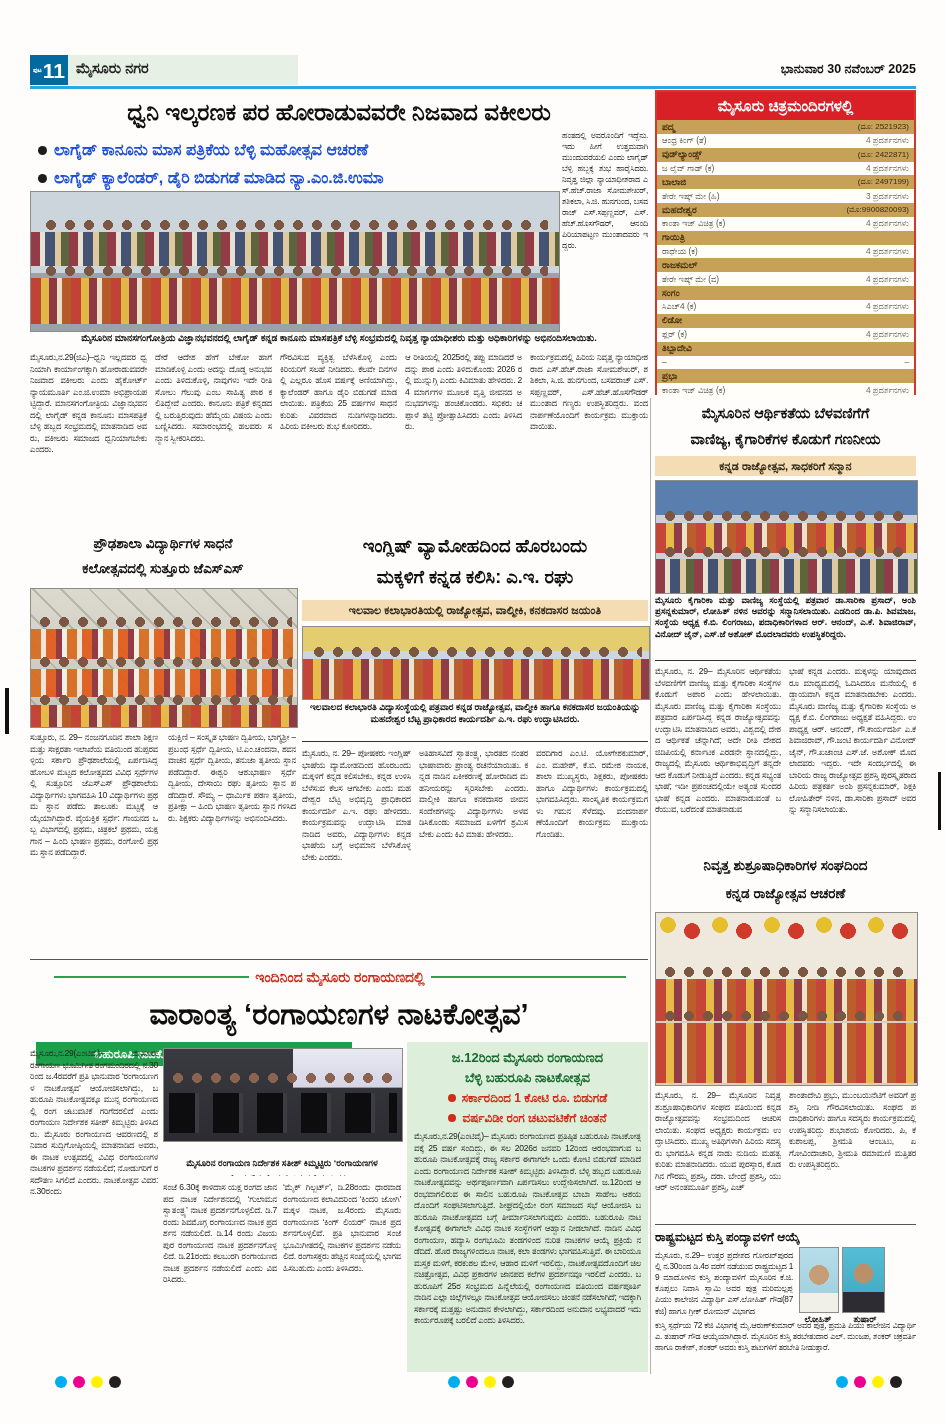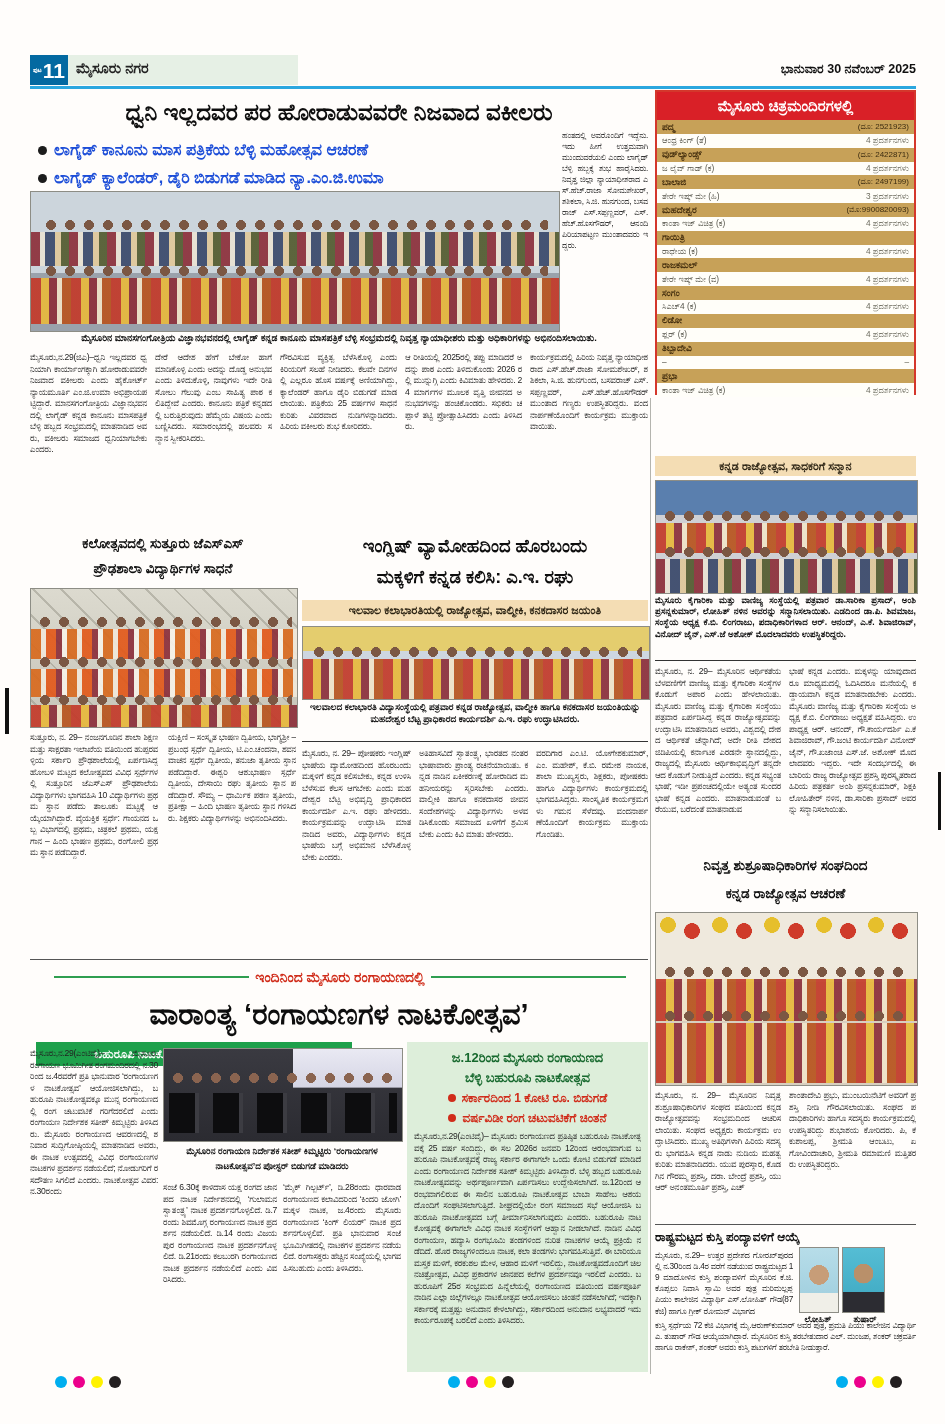--- a/index.html
+++ b/index.html
@@ -44,21 +44,21 @@
 
   <div class="abs" style="left:30px;top:55px;width:268px;height:30px;background:#e6f0e5;"></div>
   <div class="abs" style="left:30px;top:55px;width:38px;height:30px;background:#0369a1;display:flex;align-items:center;justify-content:center;">
     <span style="color:#fff;font-size:6px;font-weight:bold;margin-right:1px;">ಪುಟ</span>
     <span style="color:#fff;font-size:21px;font-weight:bold;line-height:1;">11</span>
   </div>
   <div class="abs" style="left:76px;top:60px;width:215px;height:22px;font-weight:bold;font-size:14.5px;color:#222;overflow:hidden;white-space:nowrap;">ಮೈಸೂರು ನಗರ</div>
   <div class="abs" style="left:640px;top:62px;width:276px;height:20px;text-align:right;font-weight:bold;font-size:12.5px;color:#111;overflow:hidden;white-space:nowrap;">ಭಾನುವಾರ 30 ನವೆಂಬರ್ 2025</div>
   <div class="abs" style="left:30px;top:86px;width:886px;height:3px;background:#2ba7df;"></div>
 
-  <div class="abs hl" style="left:30px;top:92px;width:618px;height:40px;font-size:23px;line-height:40px;">ಧ್ವನಿ ಇಲ್ಲದವರ ಪರ ಹೋರಾಡುವವರೇ ನಿಜವಾದ ವಕೀಲರು</div>
+  <div class="abs hl" style="left:30px;top:92px;width:618px;height:40px;font-size:23px;line-height:40px;">ಧ್ವನಿ ಇಲ್ಕರಣಕ ಪರ ಹೋರಾಡುವವರೇ ನಿಜವಾದ ವಕೀಲರು</div>
   <div class="abs" style="left:38px;top:136px;width:528px;height:56px;">
     <div class="bullet-line" style="font-size:16px;height:28px;">
       <span class="dot"></span>
       <span>ಲಾಗೈಡ್ ಕಾನೂನು ಮಾಸ ಪತ್ರಿಕೆಯ ಬೆಳ್ಳಿ ಮಹೋತ್ಸವ ಆಚರಣೆ</span>
     </div>
     <div class="bullet-line" style="font-size:16px;height:28px;">
       <span class="dot"></span>
       <span>ಲಾಗೈಡ್ ಕ್ಯಾಲೆಂಡರ್, ಡೈರಿ ಬಿಡುಗಡೆ ಮಾಡಿದ ನ್ಯಾ.ಎಂ.ಜಿ.ಉಮಾ</span>
     </div>
   </div>
@@ -157,20 +157,24 @@
         <span class="r"></span>
       </div>
     <div class="cin-row cin-mov">
         <span>ಕಾಂತಾ ಇಜ್ ವಿಚಿತ್ರ (ಕ)</span>
         <span class="r">4 ಪ್ರದರ್ಶನಗಳು</span>
       </div>
   </div>
 
   <div class="abs" style="left:650px;top:398px;width:1px;height:976px;background:#b4b4ae;"></div>
 
+  <div class="abs hl2" style="left:655px;top:400px;width:261px;height:52px;font-size:14.5px;line-height:26px;">
+    <div style="white-space:nowrap;overflow:hidden;">ಮೈಸೂರಿನ ಆರ್ಥಿಕತೆಯ ಬೆಳವಣಿಗೆಗೆ</div>
+    <div style="white-space:nowrap;overflow:hidden;">ವಾಣಿಜ್ಯ, ಕೈಗಾರಿಕೆಗಳ ಕೊಡುಗೆ ಗಣನೀಯ</div>
+  </div>
   <div class="abs tanbar" style="left:655px;top:456px;width:261px;height:20px;line-height:20px;font-size:11px;white-space:nowrap;">ಕನ್ನಡ ರಾಜ್ಯೋತ್ಸವ, ಸಾಧಕರಿಗೆ ಸನ್ಮಾನ</div>
   <div class="photo" style="left:655px;top:480px;width:261px;height:112px;background:linear-gradient(#5a7fae 0 30%,#cfd0d4 30% 100%);">
     <div class="heads" style="top:28px;"></div>
     <div class="strip festive" style="top:42px;height:30px;"></div>
     <div class="heads" style="top:64px;"></div>
     <div class="strip" style="top:78px;height:34px;"></div>
   </div>
   <div class="abs cap" style="left:655px;top:595px;width:261px;height:62px;font-size:8.6px;text-align:justify;border-bottom:1px solid #333;padding-bottom:3px;">ಮೈಸೂರು ಕೈಗಾರಿಕಾ ಮತ್ತು ವಾಣಿಜ್ಯ ಸಂಸ್ಥೆಯಲ್ಲಿ ಪತ್ರವಾರ ಡಾ.ಸಾರಿಕಾ ಪ್ರಸಾದ್, ಅಂಶಿ ಪ್ರಸನ್ನಕುಮಾರ್, ಲೋಹಿತ್ ನಳಿನ ಅವರನ್ನು ಸನ್ಮಾನಿಸಲಾಯಿತು. ಎಡದಿಂದ ಡಾ.ಪಿ. ಶಿವಮಾಜ, ಸಂಸ್ಥೆಯ ಅಧ್ಯಕ್ಷ ಕೆ.ಬಿ. ಲಿಂಗರಾಜು, ಪದಾಧಿಕಾರಿಗಳಾದ ಆರ್. ಆನಂದ್, ಎ.ಕೆ. ಶಿವಾಜಿರಾವ್, ವಿನೋದ್ ಜೈನ್, ಎಸ್.ಜೆ ಅಶೋಕ್ ಮೊದಲಾದವರು ಉಪಸ್ಥಿತರಿದ್ದರು.</div>
   <div class="col" style="left:655px;top:666px;width:126px;height:182px;">ಮೈಸೂರು, ನ. 29– ಮೈಸೂರಿನ ಆರ್ಥಿಕತೆಯ ಬೆಳವಣಿಗೆಗೆ ವಾಣಿಜ್ಯ ಮತ್ತು ಕೈಗಾರಿಕಾ ಸಂಸ್ಥೆಗಳ ಕೊಡುಗೆ ಅಪಾರ ಎಂದು ಹೇಳಲಾಯಿತು. ಮೈಸೂರು ವಾಣಿಜ್ಯ ಮತ್ತು ಕೈಗಾರಿಕಾ ಸಂಸ್ಥೆಯು ಪತ್ರವಾರ ಏರ್ಪಡಿಸಿದ್ದ ಕನ್ನಡ ರಾಜ್ಯೋತ್ಸವವನ್ನು ಉದ್ಘಾಟಿಸಿ ಮಾತನಾಡಿದ ಅವರು, ವಿಶ್ವದಲ್ಲಿ ದೇಶದ ಆರ್ಥಿಕತೆ ಚೆನ್ನಾಗಿದೆ; ಅದೇ ರೀತಿ ದೇಶದ ಜಿಡಿಪಿಯಲ್ಲಿ ಕರ್ನಾಟಕ ಎರಡನೇ ಸ್ಥಾನದಲ್ಲಿದ್ದು, ರಾಜ್ಯದಲ್ಲಿ ಮೈಸೂರು ಆರ್ಥಿಕಾಭಿವೃದ್ಧಿಗೆ ತನ್ನದೇ ಆದ ಕೊಡುಗೆ ನೀಡುತ್ತಿದೆ ಎಂದರು. ಕನ್ನಡ ಸಭ್ಯಂತ ಭಾಷೆ; ಇಡೀ ಪ್ರಪಂಚದಲ್ಲಿಯೇ ಅತ್ಯಂತ ಸುಂದರ ಭಾಷೆ ಕನ್ನಡ ಎಂದರು. ಮಾತನಾಡುವಂತೆ ಬರೆಯುವ, ಬರೆದಂತೆ ಮಾತನಾಡುವ</div>
   <div class="col" style="left:789px;top:666px;width:127px;height:182px;">ಭಾಷೆ ಕನ್ನಡ ಎಂದರು. ಮಕ್ಕಳನ್ನು ಯಾವುದಾದರೂ ಮಾಧ್ಯಮದಲ್ಲಿ ಓದಿಸಿದರೂ ಮನೆಯಲ್ಲಿ ಕಡ್ಡಾಯವಾಗಿ ಕನ್ನಡ ಮಾತನಾಡಬೇಕು ಎಂದರು. ಮೈಸೂರು ವಾಣಿಜ್ಯ ಮತ್ತು ಕೈಗಾರಿಕಾ ಸಂಸ್ಥೆಯ ಅಧ್ಯಕ್ಷ ಕೆ.ಬಿ. ಲಿಂಗರಾಜು ಅಧ್ಯಕ್ಷತೆ ವಹಿಸಿದ್ದರು. ಉಪಾಧ್ಯಕ್ಷ ಆರ್. ಆನಂದ್, ಗೌ.ಕಾರ್ಯದರ್ಶಿ ಎ.ಕೆ ಶಿವಾಜಿರಾವ್, ಗೌ.ಜಂಟಿ ಕಾರ್ಯದರ್ಶಿ ವಿನೋದ್ ಜೈನ್, ಗೌ.ಖಜಾಂಚಿ ಎಸ್.ಜೆ. ಅಶೋಕ್ ಮೊದಲಾದವರು ಇದ್ದರು. ಇದೇ ಸಂದರ್ಭದಲ್ಲಿ ಈ ಬಾರಿಯ ರಾಜ್ಯ ರಾಜ್ಯೋತ್ಸವ ಪ್ರಶಸ್ತಿ ಪುರಸ್ಕೃತರಾದ ಹಿರಿಯ ಪತ್ರಕರ್ತ ಅಂಶಿ ಪ್ರಸನ್ನಕುಮಾರ್, ಶಿಕ್ಷಕಿ ಲೋಹಿತೇರ್ ನಳಿನ, ಡಾ.ಸಾರಿಕಾ ಪ್ರಸಾದ್ ಅವರನ್ನು ಸನ್ಮಾನಿಸಲಾಯಿತು.</div>
@@ -198,22 +202,22 @@
         linear-gradient(#b7dde9,#9cccdc);"></div>
   <div class="photo" style="left:842px;top:1247px;width:41px;height:64px;background:
         linear-gradient(#2c2c32 0 0) 0 100%/100% 32% no-repeat,
         radial-gradient(circle 10px at 50% 40%,#b9906a 97%,transparent) no-repeat,
         linear-gradient(#55bdd4,#3da7c0);"></div>
   <div class="abs cap" style="left:793px;top:1314px;width:50px;height:12px;font-size:8.5px;white-space:nowrap;">ಲೋಹಿತ್</div>
   <div class="abs cap" style="left:840px;top:1314px;width:50px;height:12px;font-size:8.5px;white-space:nowrap;">ತುಷಾರ್</div>
   <div class="col" style="left:655px;top:1320px;width:261px;height:48px;font-size:8.3px;">ಕುಸ್ತಿ ಸ್ಪರ್ಧೆಯ 72 ಕೆಜಿ ವಿಭಾಗಕ್ಕೆ ಮೈ.ಆರುಣ್‌ಕುಮಾರ್ ಅವರ ಪುತ್ರ, ಪ್ರಮತಿ ಪಿಯು ಕಾಲೇಜಿನ ವಿದ್ಯಾರ್ಥಿ ಎ. ತುಷಾರ್ ಗೌಡ ಆಯ್ಕೆಯಾಗಿದ್ದಾರೆ. ಮೈಸೂರಿನ ಕುಸ್ತಿ ತರಬೇತುದಾರ ಎಲ್. ಮಂಜಪ, ಶಂಕರ್ ಚಕ್ರವರ್ತಿ ಹಾಗೂ ರಾಕೇಶ್, ಶಂಕರ್ ಅವರು ಕುಸ್ತಿ ಪಟುಗಳಿಗೆ ತರಬೇತಿ ನೀಡುತ್ತಾರೆ.</div>
 
   <div class="abs hl2" style="left:30px;top:531px;width:266px;height:50px;font-size:13.5px;line-height:25px;">
+    <div style="white-space:nowrap;overflow:hidden;">ಪ್ರೌಢಶಾಲಾ ವಿದ್ಯಾರ್ಥಿಗಳ ಸಾಧನೆ</div>
     <div style="white-space:nowrap;overflow:hidden;">ಕಲೋತ್ಸವದಲ್ಲಿ ಸುತ್ತೂರು ಜೆಎಸ್‌ಎಸ್</div>
-    <div style="white-space:nowrap;overflow:hidden;">ಪ್ರೌಢಶಾಲಾ ವಿದ್ಯಾರ್ಥಿಗಳ ಸಾಧನೆ</div>
   </div>
   <div class="photo" style="left:30px;top:588px;width:266px;height:138px;background:
         repeating-linear-gradient(45deg,transparent 0 18px,rgba(150,148,135,.5) 18px 20px),
         linear-gradient(#dcdacf,#c6c4b8);">
     <div class="heads" style="top:26px;"></div>
     <div class="strip orange" style="top:40px;height:30px;"></div>
     <div class="heads" style="top:66px;"></div>
     <div class="strip orange" style="top:80px;height:28px;"></div>
     <div class="heads" style="top:104px;"></div>
     <div class="strip festive" style="top:116px;height:22px;"></div>
@@ -261,21 +265,21 @@
   </div>
 
   <div class="col" style="left:30px;top:1048px;width:128px;height:350px;">ಮೈಸೂರು,ನ.29(ಎಂಟಿವೈ)– ಮೈಸೂರು ರಂಗಾಯಣ ಭೂಮಿಗೀತ ರಂಗಮಂದಿರದಲ್ಲಿ ನ.30ರಿಂದ ಜ.4ರವರೆಗೆ ಪ್ರತಿ ಭಾನುವಾರ ‘ರಂಗಾಯಣಗಳ ನಾಟಕೋತ್ಸವ’ ಆಯೋಜಿಸಲಾಗಿದ್ದು, ಬಹುರೂಪಿ ನಾಟಕೋತ್ಸವಕ್ಕೂ ಮುನ್ನ ರಂಗಾಯಣದಲ್ಲಿ ರಂಗ ಚಟುವಟಿಕೆ ಗರಿಗೆದರಲಿದೆ ಎಂದು ರಂಗಾಯಣ ನಿರ್ದೇಶಕ ಸತೀಶ್ ಕಿಮ್ಮಟ್ಟಿರು ತಿಳಿಸಿದರು. ಮೈಸೂರು ರಂಗಾಯಣದ ಆವರಣದಲ್ಲಿ ಶನಿವಾರ ಸುದ್ದಿಗೋಷ್ಠಿಯಲ್ಲಿ ಮಾತನಾಡಿದ ಅವರು, ಈ ನಾಟಕ ಉತ್ಸವದಲ್ಲಿ ವಿವಿಧ ರಂಗಾಯಣಗಳ ನಾಟಕಗಳ ಪ್ರದರ್ಶನ ನಡೆಯಲಿದೆ; ನೋಡುಗರಿಗೆ ರಸದೌತಣ ಸಿಗಲಿದೆ ಎಂದರು. ನಾಟಕೋತ್ಸವ ವಿವರ: ನ.30ರಂದು</div>
   <div class="photo" style="left:163px;top:1048px;width:238px;height:92px;background:
         linear-gradient(#e9e9f3,#d5d5e4) 100% 0/46% 42% no-repeat,
         linear-gradient(#3a3a41,#2b2b31);">
     <div class="heads" style="top:22px;background-image:radial-gradient(circle 5px at 9px 7px,#8a6450 97%,transparent 100%);"></div>
     <div class="abs" style="left:2%;right:2%;top:44px;height:40px;background-image:repeating-linear-gradient(90deg,#0d0d0f 0 26px,#3c3c42 26px 30px,transparent 30px 44px);"></div>
   </div>
   <div class="abs cap" style="left:163px;top:1144px;width:238px;height:32px;font-size:8.8px;line-height:15px;">
-    <div style="white-space:nowrap;overflow:hidden;">ಮೈಸೂರಿನ ರಂಗಾಯಣ ನಿರ್ದೇಶಕ ಸತೀಶ್ ಕಿಮ್ಮಟ್ಟಿರು ‘ರಂಗಾಯಣಗಳ</div>
+    <div style="white-space:nowrap;overflow:hidden;margin-top:12px;">ಮೈಸೂರಿನ ರಂಗಾಯಣ ನಿರ್ದೇಶಕ ಸತೀಶ್ ಕಿಮ್ಮಟ್ಟಿರು ‘ರಂಗಾಯಣಗಳ</div>
     <div style="white-space:nowrap;overflow:hidden;">ನಾಟಕೋತ್ಸವ’ದ ಪೋಸ್ಟರ್ ಬಿಡುಗಡೆ ಮಾಡಿದರು</div>
   </div>
   <div class="col" style="left:163px;top:1182px;width:114px;height:216px;">ಸಂಜೆ 6.30ಕ್ಕೆ ಕಾಳಿದಾಸ ಯಕ್ಷ ರಂಗದ ಜಾನಪದ ನಾಟಕ ನಿರ್ದೇಶನದಲ್ಲಿ ‘ಗುಲಾಮನ ಸ್ವಾತಂತ್ರ್ಯ’ ನಾಟಕ ಪ್ರದರ್ಶನಗೊಳ್ಳಲಿದೆ. ಡಿ.7ರಂದು ಶಿವಮೊಗ್ಗ ರಂಗಾಯಣದ ನಾಟಕ ಪ್ರದರ್ಶನ ನಡೆಯಲಿದೆ. ಡಿ.14 ರಂದು ವಿಜಯಪುರ ರಂಗಾಯಣದ ನಾಟಕ ಪ್ರದರ್ಶನಗೊಳ್ಳಲಿದೆ. ಡಿ.21ರಂದು ಕಲಬುರಗಿ ರಂಗಾಯಣದ ನಾಟಕ ಪ್ರದರ್ಶನ ನಡೆಯಲಿದೆ ಎಂದು ವಿವರಿಸಿದರು.</div>
   <div class="col" style="left:283px;top:1182px;width:118px;height:216px;">‘ಮೈಕ್ ಗಿಲ್ಬರ್ಟ್’, ಡಿ.28ರಂದು ಧಾರವಾಡ ರಂಗಾಯಣದ ಕಲಾವಿದರಿಂದ ‘ಕಿಂದರಿ ಜೋಗಿ’ ಮಕ್ಕಳ ನಾಟಕ, ಜ.4ರಂದು ಮೈಸೂರು ರಂಗಾಯಣದ ‘ಕಿಂಗ್ ಲಿಯರ್’ ನಾಟಕ ಪ್ರದರ್ಶನಗೊಳ್ಳಲಿವೆ. ಪ್ರತಿ ಭಾನುವಾರ ಸಂಜೆ ಭೂಮಿಗೀತದಲ್ಲಿ ನಾಟಕಗಳ ಪ್ರದರ್ಶನ ನಡೆಯಲಿದೆ. ರಂಗಾಸಕ್ತರು ಹೆಚ್ಚಿನ ಸಂಖ್ಯೆಯಲ್ಲಿ ಭಾಗವಹಿಸಬಹುದು ಎಂದು ತಿಳಿಸಿದರು.</div>
 
   <div class="regdots" style="left:55px;top:1376px;">
     <span style="background:#00aeef;"></span>
     <span style="background:#ec008c;"></span>
     <span style="background:#fff200;"></span>
     <span style="background:#231f20;"></span>

